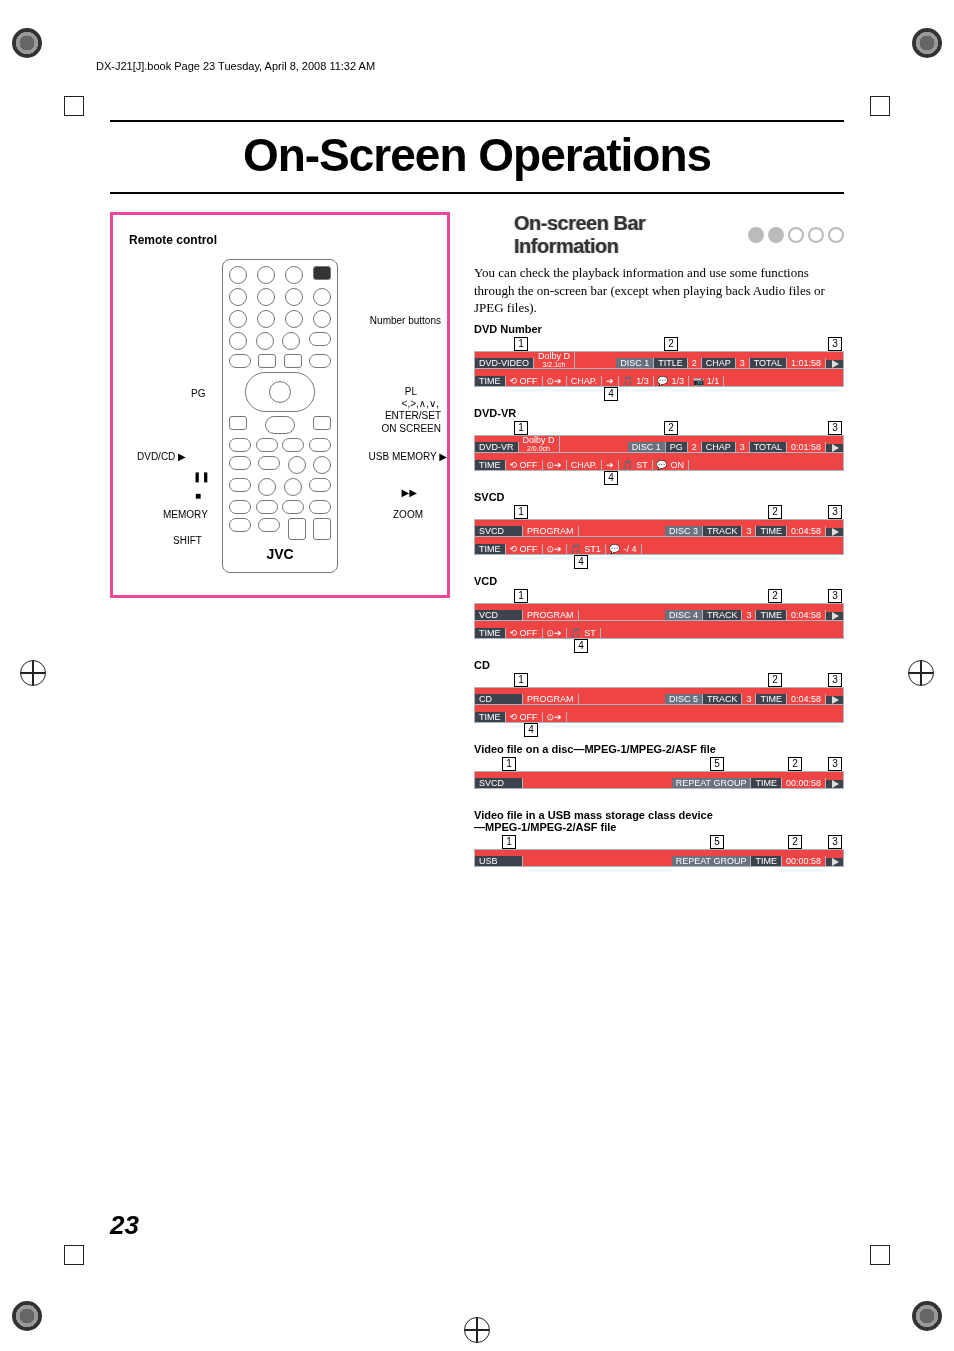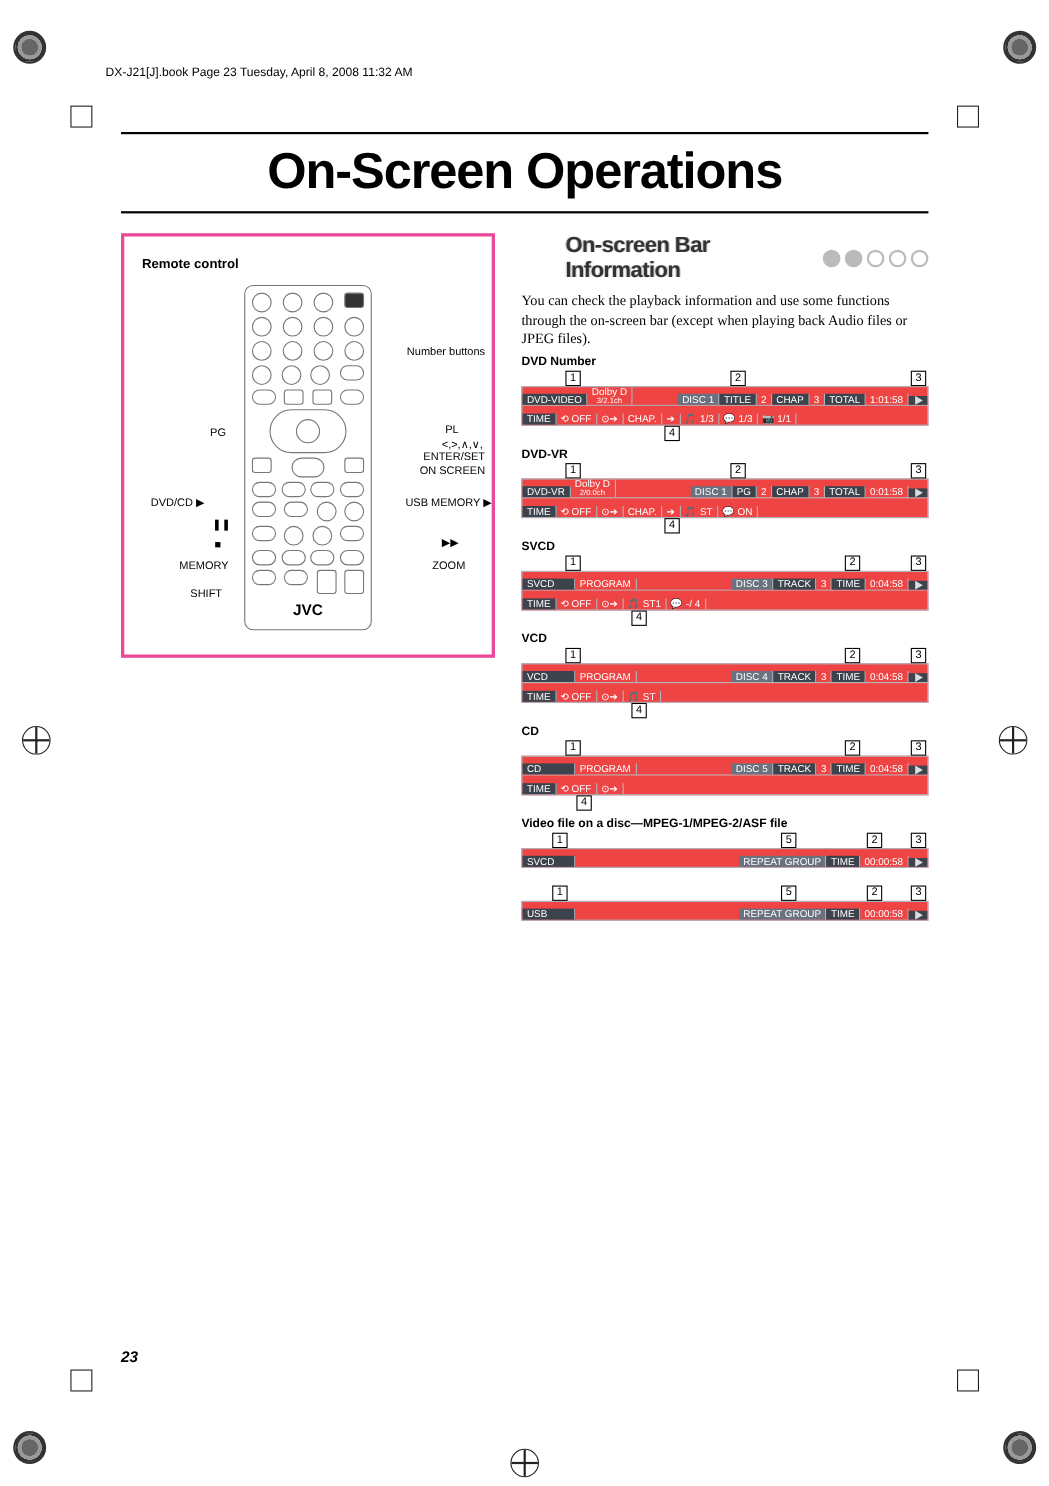--- a/index.html
+++ b/index.html
@@ -160,21 +160,21 @@
   .callout {
     position: absolute; font-size: 10px; color: #000;
     width: 14px; height: 14px; border: 1px solid #000;
     display: flex; align-items: center; justify-content: center;
     background: #fff;
   }
 
   .page-num {
     position: absolute;
     bottom: 0; left: 0;
-    font-size: 14px; font-weight: 700; font-style: italic;
+    font-size: 26px; font-weight: 700; font-style: italic;
   }
 </style>
 </head>
 <body>
 
 <div class="print-mark pm-tl"></div>
 <div class="print-mark pm-tr"></div>
 <div class="print-mark pm-bl"></div>
 <div class="print-mark pm-br"></div>
 <div class="cross-mark cm-l"></div>
@@ -482,20 +482,22 @@
             <div class="cell light">REPEAT GROUP</div>
             <div class="cell dark">TIME</div>
             <div class="cell">00:00:58</div>
             <div class="cell dark">
                 <span class="playicon"></span>
               </div>
           </div>
         </div>
       </div>
 
+      <div class="bar-label" style="white-space:pre-line">Video file in a USB mass storage class device
+—MPEG-1/MPEG-2/ASF file</div>
       <div class="osd">
         <span class="callout" style="top:0;left:28px">1</span>
         <span class="callout" style="top:0;right:120px">5</span>
         <span class="callout" style="top:0;right:42px">2</span>
         <span class="callout" style="top:0;right:2px">3</span>
         <div class="osd-rows">
           <div class="osd-row">
             <div class="cell dark" style="width:48px">USB</div>
             <div class="cell wide"></div>
             <div class="cell light">REPEAT GROUP</div>

